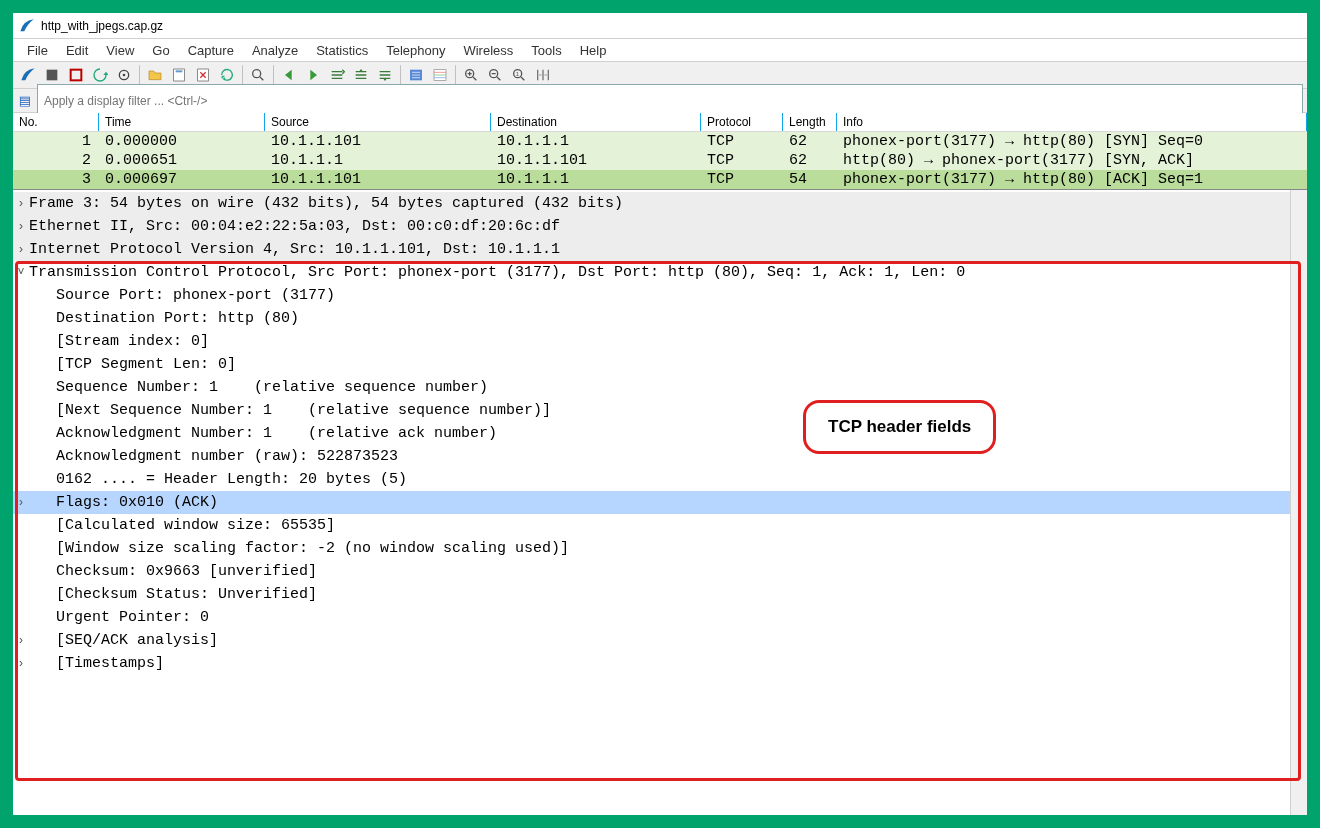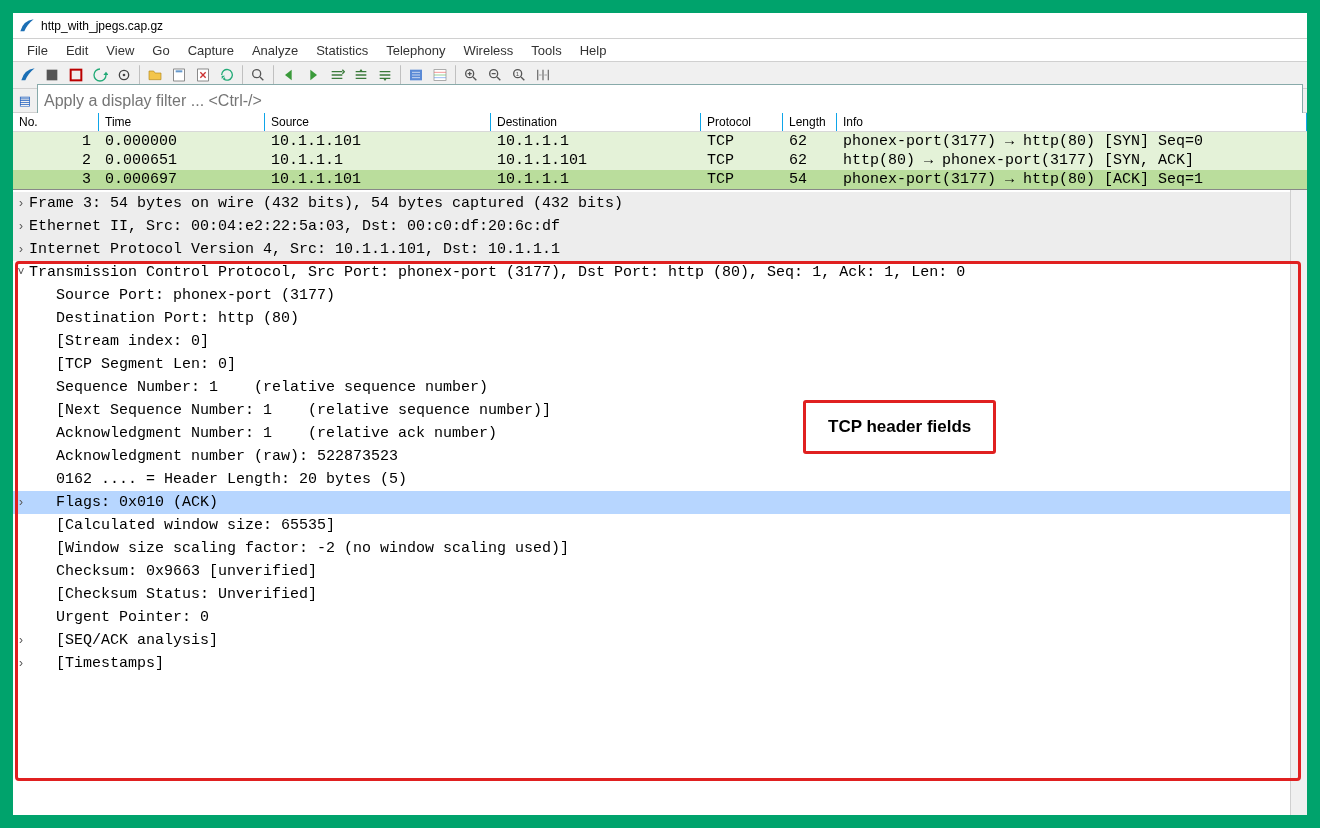--- a/index.html
+++ b/index.html
@@ -29,21 +29,21 @@
 .menubar .mi{padding:14px 8px;font-size:13px;color:var(--menu);cursor:default}
 
 
 .toolbar{height:28px;display:flex;align-items:center;gap:2px;padding:2px 4px;background:var(--win-bg);border-top:1px solid var(--light-border);border-bottom:1px solid var(--light-border)}
 .tb{width:22px;height:22px;display:flex;align-items:center;justify-content:center;border-radius:2px}
 .tb.sep{width:1px;height:20px;background:#c0c0c0;margin:0 2px}
 .tb svg{width:16px;height:16px}
 
 
 .filterbar{height:24px;display:flex;align-items:center;gap:4px;padding:2px 4px;background:var(--win-bg);border-bottom:1px solid var(--light-border)}
-.filter-in{flex:1;height:20px;border:1px solid #8aa;background:#fff;font-size:16px;color:#888;padding:16px 6px}
+.filter-in{flex:1;height:20px;border:1px solid #8aa;background:#fff;font-size:12px;color:#888;padding:16px 6px}
 
 
 .pktlist{border-bottom:1px solid #888}
 .pktlist .hdr,.pktlist .row{display:grid;grid-template-columns:86px 166px 226px 210px 82px 54px 1fr}
 .hdr{background:#fff;border-bottom:1px solid #d8d8d8;font-size:12px}
 .hdr .cell{padding:2px 6px;border-right:1px solid #0ea5e9;white-space:nowrap}
 .row{font-family:Consolas,'Courier New',monospace;font-size:15px;background:var(--pkt-green)}
 .row.sel{background:var(--pkt-green-sel)}
 .row .cell{padding:1px 6px;white-space:nowrap;overflow:hidden}
 .row .num{text-align:right;padding-right:8px}
@@ -51,21 +51,21 @@
 
 .details{flex:1;overflow:auto;position:relative;background:#fff}
 .details .inner{font-family:Consolas,'Courier New',monospace;font-size:15px;line-height:23px;padding:2px 0;min-width:100%}
 .drow{display:flex;align-items:center;white-space:pre;padding:0 4px 0 0}
 .drow .tw{display:inline-block;width:16px;text-align:center;font-family:Arial;font-size:12px;color:#555}
 .drow.sel{background:var(--row-blue-sel)}
 .details .gray{background:#ededed}
 
 
 .redbox{position:absolute;border:3px solid #e02020;border-radius:4px;pointer-events:none}
-.callout{position:absolute;border:3px solid #e02020;border-radius:3px;padding:14px 22px;background:#fff;font-family:Arial,sans-serif;font-weight:700;font-size:17px}
+.callout{position:absolute;border:3px solid #e02020;border-radius:16px;padding:14px 22px;background:#fff;font-family:Arial,sans-serif;font-weight:700;font-size:17px}
 
 
 .sbar{position:absolute;top:0;right:0;width:17px;height:100%;background:#f0f0f0;border-left:1px solid #d0d0d0}
 </style>
 </head>
 <body>
 
 <div class="outer">
 
   <div class="titlebar">

